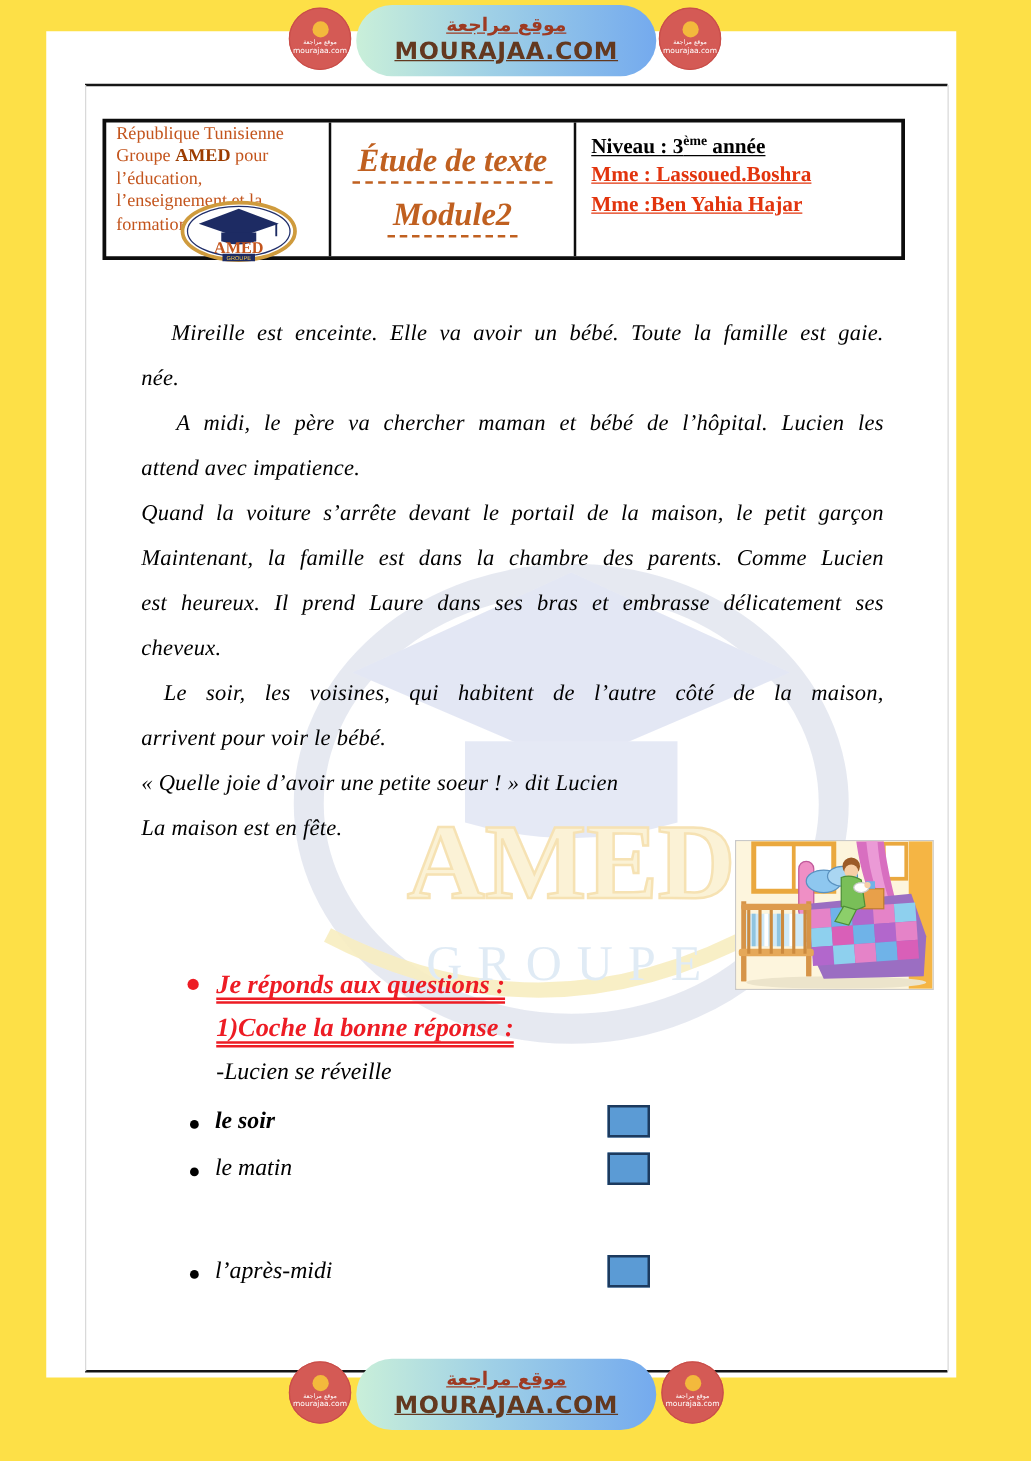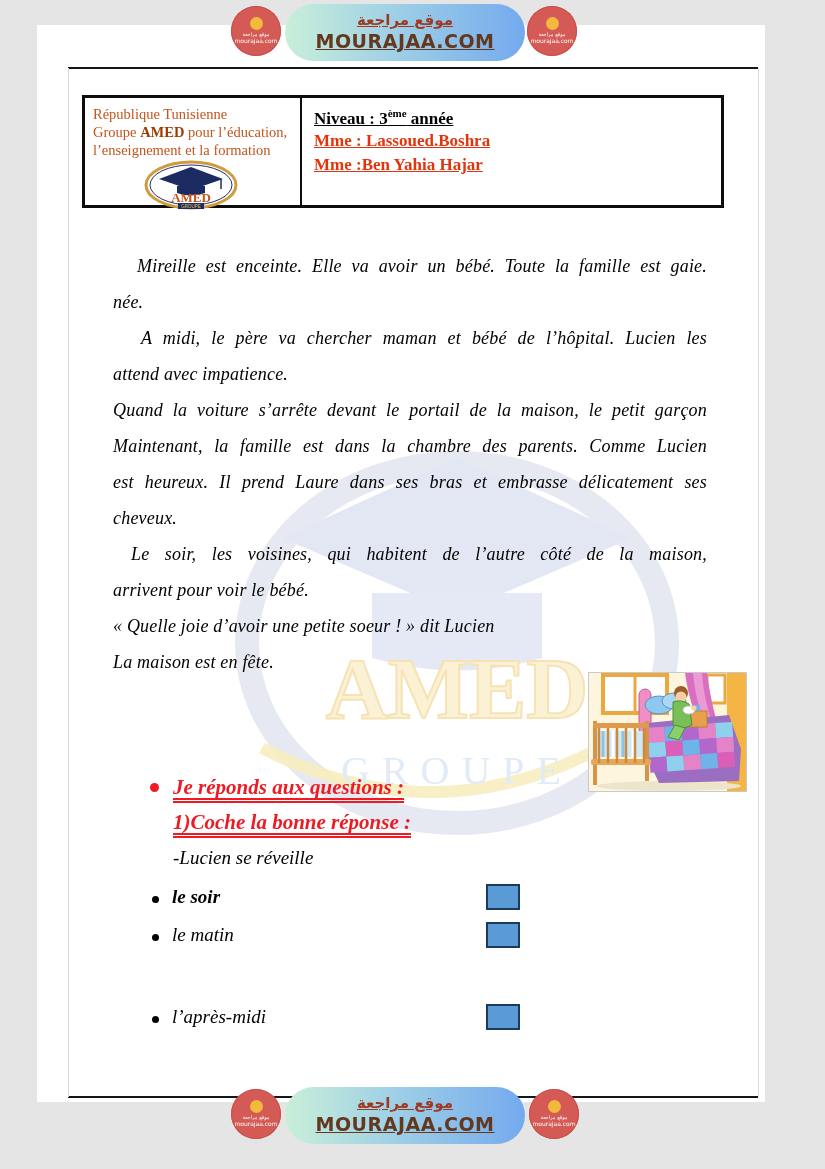--- a/index.html
+++ b/index.html
@@ -1,17 +1,17 @@
 <!DOCTYPE html>
 <html><head>
 <meta charset="utf-8">
 <style>
   html,body{margin:0;padding:0;}
   body{background:#b5cedb;font-family:"Liberation Serif",serif;}
-  #screen{position:relative;width:825px;height:1169px;background:#e5e5e5;overflow:hidden;margin:0 auto;}
+  #screen{position:relative;width:825px;height:1169px;background:#fde047;overflow:hidden;margin:0 auto;}
   .page{position:absolute;left:37px;top:25px;width:728px;height:1077px;background:#ffffff;}
   .rule-top,.rule-bottom{position:absolute;left:68px;width:690px;height:2px;background:#161616;}
   .rule-top{top:67px;}
   .rule-bottom{top:1096px;}
   .rule-left,.rule-right{position:absolute;top:68px;width:1px;height:1029px;background:#d9d9d9;}
   .rule-left{left:68px;}
   .rule-right{left:758px;}
 
   
   .pill{position:absolute;left:285px;width:240px;height:57px;border-radius:29px;
@@ -21,21 +21,21 @@
   .pill .site{font-family:"DejaVu Sans",sans-serif;font-weight:bold;font-size:19px;color:#63381f;text-decoration:underline;letter-spacing:.5px;}
   .badge{position:absolute;width:50px;height:50px;border-radius:50%;background:#d45a55;
          display:flex;flex-direction:column;align-items:center;justify-content:center;box-shadow:0 0 0 1px #c94e49 inset;}
   .badge .dot{width:13px;height:13px;border-radius:50%;background:#f3b93c;margin-bottom:2px;}
   .badge .t1{font-family:"DejaVu Sans",sans-serif;font-size:5px;color:#ffffff;line-height:1.1;}
   .badge .t2{font-family:"DejaVu Sans",sans-serif;font-size:6px;color:#ffffff;line-height:1.1;}
 
   
   .hdr{position:absolute;left:82px;top:95px;width:642px;height:113px;border:3px solid #0d0d0d;box-sizing:border-box;display:flex;background:#fff;}
   .hdr .cell{box-sizing:border-box;height:100%;}
-  .c1{width:217px;border-right:2px solid #0d0d0d;padding:7px 6px 0 8px;position:relative;}
+  .c1{width:180px;border-right:2px solid #0d0d0d;padding:0 6px 0 8px;position:relative;}
   .c1 .ln{font-size:14.5px;color:#c3541c;line-height:1.25;}
   .c1 .amed-b{color:#9c3c00;font-weight:bold;}
   .c1 svg{position:absolute;left:58px;top:62px;}
   .c2{width:196px;border-right:2px solid #0d0d0d;display:flex;flex-direction:column;align-items:center;justify-content:center;gap:10px;}
   .c2 .tt{font-style:italic;font-weight:bold;color:#c06020;font-size:26px;border-bottom:2px dashed #c06020;padding:0 4px 1px 4px;}
   .c3{flex:1;padding:9px 0 8px 12px;}
   .c3 .niv{font-size:17px;font-weight:bold;color:#000;text-decoration:underline;}
   .c3 .niv sup{font-size:11px;}
   .c3 .mme{font-size:17px;font-weight:bold;color:#e2340d;text-decoration:underline;line-height:1.45;}
 
@@ -99,20 +99,24 @@
       <svg width="96" height="52" viewBox="0 0 96 52">
         <ellipse cx="48" cy="25" rx="45" ry="23" fill="#ffffff" stroke="#cf9b3d" stroke-width="3"></ellipse>
         <ellipse cx="48" cy="25" rx="41" ry="20" fill="none" stroke="#22306b" stroke-width="1"></ellipse>
         <polygon points="16,19 48,7 80,19 48,30" fill="#1d2b63"></polygon>
         <path d="M34,26 L62,26 L62,33 Q48,38 34,33 Z" fill="#1d2b63"></path>
         <line x1="78" y1="19" x2="78" y2="29" stroke="#1d2b63" stroke-width="1.5"></line>
         <text x="48" y="42" text-anchor="middle" font-size="13" font-weight="bold" fill="#c3541c" font-family="Liberation Serif,serif">AMED</text>
         <rect x="35" y="43" width="26" height="6" fill="#1d2b63"></rect>
         <text x="48" y="48" text-anchor="middle" font-size="4.5" fill="#f3c94e" font-family="Liberation Sans,sans-serif">GROUPE</text>
       </svg>
+    </div>
+    <div class="cell c2">
+      <div class="tt">Étude de texte</div>
+      <div class="tt">Module2</div>
     </div>
     <div class="cell c3">
       <div class="niv"><span>Niveau :  3</span><sup>ème</sup><span> année</span></div>
       <div class="mme">Mme : Lassoued.Boshra</div>
       <div class="mme">Mme :Ben Yahia Hajar</div>
     </div>
   </div>
 
   <svg class="wm" width="480" height="430" viewBox="0 0 480 430">
     <ellipse cx="235" cy="225" rx="210" ry="180" fill="none" stroke="#c2c9dd" stroke-width="24" opacity="0.8"></ellipse>

